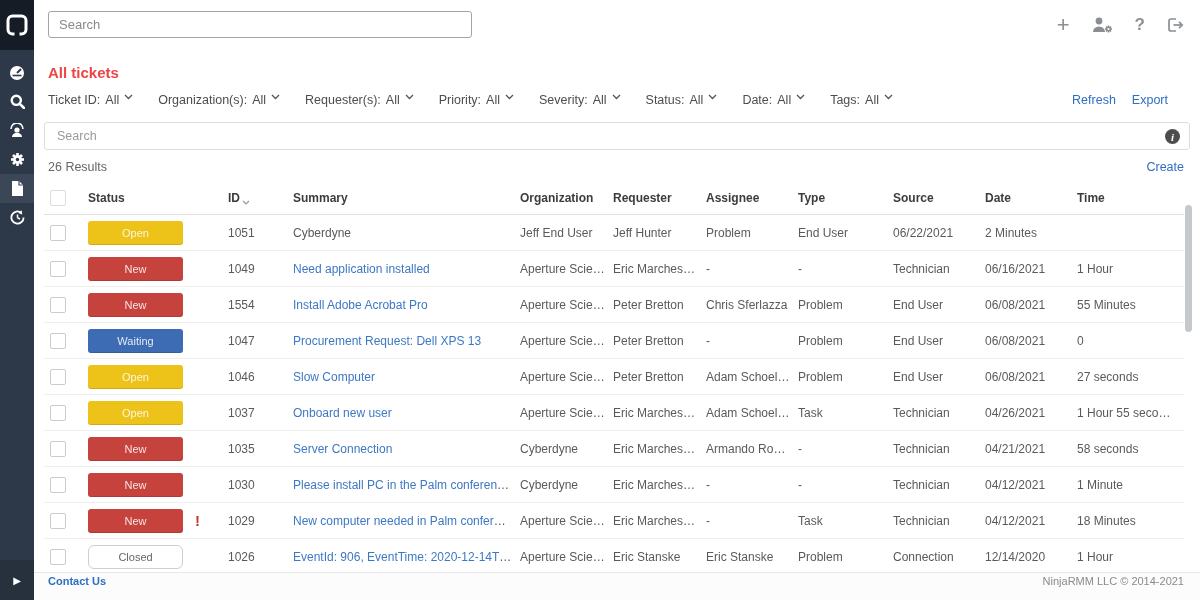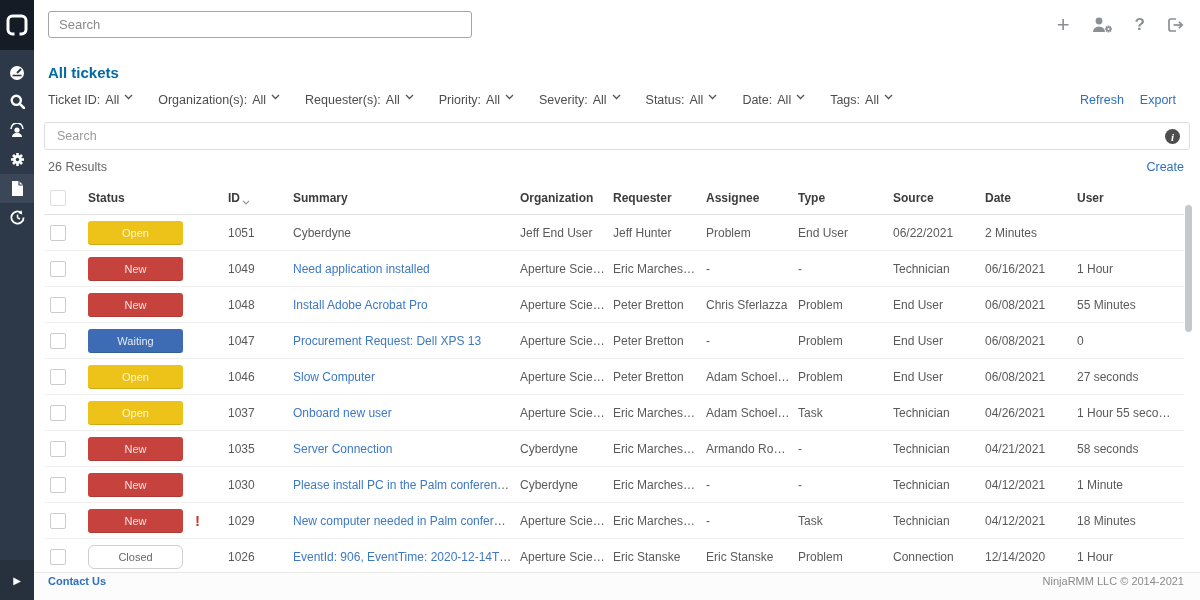--- a/index.html
+++ b/index.html
@@ -22,27 +22,27 @@
                    border-radius:3px; padding:0 10px; font-size:13px; color:#555; outline:none;
                    font-family:"Liberation Sans",sans-serif; }
   .topbar-search::placeholder { color:#8a8a8a; }
   .topbar-icons { position:absolute; right:16px; top:0; height:50px; display:flex; align-items:center; gap:22px; }
   .tb-icon { color:#8b8f94; cursor:pointer; display:flex; align-items:center; justify-content:center; }
   .plus-glyph { font-size:22px; font-weight:400; line-height:1; }
   .help-glyph { font-size:17px; font-weight:bold; }
 
   
   .main { position:absolute; left:34px; top:50px; right:0; bottom:28px; background:#fff; }
-  .page-title { margin:14px 0 0 14px; font-size:15px; font-weight:bold; color:#0369a1; }
+  .page-title { margin:14px 0 0 14px; font-size:15px; font-weight:bold; color:#ef4444; }
 
   .filter-row { position:relative; margin:12px 14px 0; height:17px; }
   .filter-list { display:flex; gap:25px; }
   .filter { display:flex; align-items:flex-start; gap:5px; font-size:12.5px; color:#4d4d4d; cursor:pointer; white-space:nowrap; }
   .filter svg { margin-top:1px; }
-  .right-links { position:absolute; right:10px; top:0; display:flex; gap:16px; }
+  .right-links { position:absolute; right:18px; top:0; display:flex; gap:16px; }
   a.blue-link { color:#2e6fc0; font-size:12.5px; text-decoration:none; cursor:pointer; }
 
   .big-search { position:relative; margin:12px 10px 0; height:28px; border:1px solid #ddd; border-radius:3px; }
   .big-search input { width:100%; height:100%; border:none; outline:none; padding:0 34px 0 12px; font-size:12.5px;
                       color:#555; font-family:"Liberation Sans",sans-serif; background:transparent; }
   .big-search input::placeholder { color:#9a9a9a; }
   .info-icon { position:absolute; right:9px; top:6px; width:15px; height:15px; border-radius:50%; background:#4d4d4d;
                color:#fff; font-family:"Liberation Serif",serif; font-size:11px; font-weight:bold; font-style:italic;
                display:flex; align-items:center; justify-content:center; cursor:pointer; }
 
@@ -298,21 +298,21 @@
             </svg>
         </span>
       </div>
       <div class="cell">Summary</div>
       <div class="cell">Organization</div>
       <div class="cell">Requester</div>
       <div class="cell">Assignee</div>
       <div class="cell">Type</div>
       <div class="cell">Source</div>
       <div class="cell">Date</div>
-      <div class="cell">User</div>
+      <div class="cell">Time</div>
     </div>
     <div id="table-body">
   <div class="trow">
     <div>
             <div class="cb"></div>
           </div>
     <div class="status-cell">
       <span class="badge" style="background: rgb(237, 195, 26);">Open</span>
 
     </div>
@@ -346,21 +346,21 @@
   </div>
 
   <div class="trow">
     <div>
             <div class="cb"></div>
           </div>
     <div class="status-cell">
       <span class="badge" style="background: rgb(197, 67, 60);">New</span>
 
     </div>
-    <div class="cell">1048</div>
+    <div class="cell">1554</div>
     <div class="cell summary"><a>Install Adobe Acrobat Pro</a></div>
     <div class="cell">Aperture Scien...</div>
     <div class="cell">Peter Bretton</div>
     <div class="cell">Chris Sferlazza</div>
     <div class="cell">Problem</div>
     <div class="cell">End User</div>
     <div class="cell">06/08/2021</div>
     <div class="cell">55 Minutes</div>
   </div>
 

